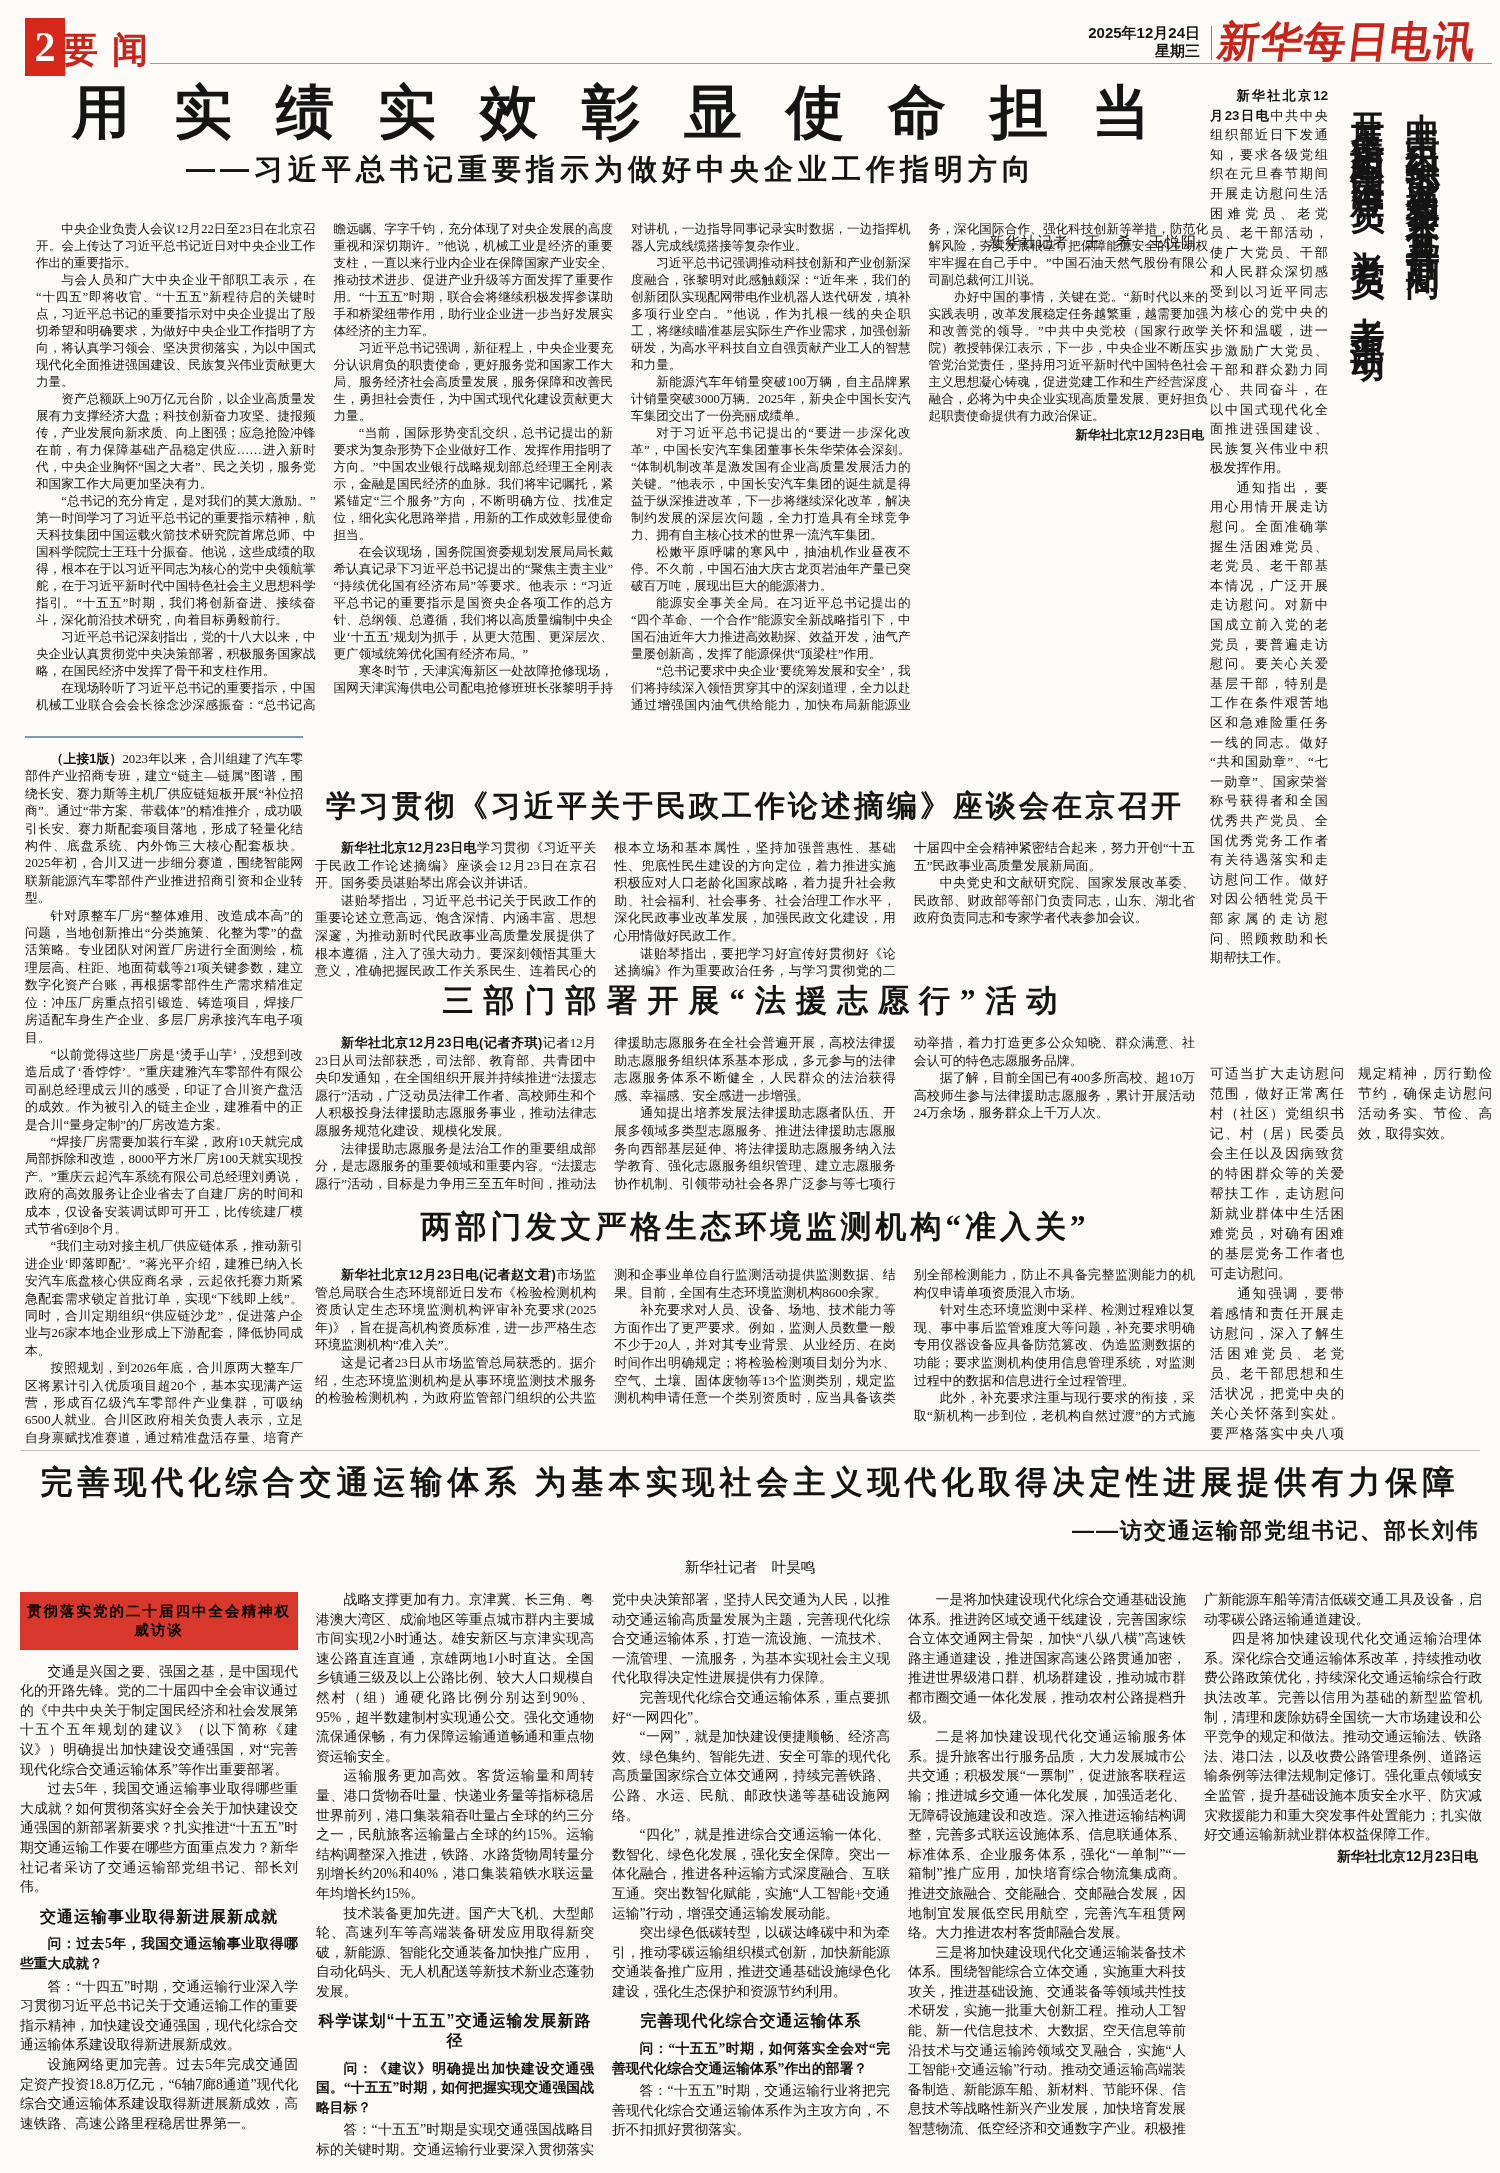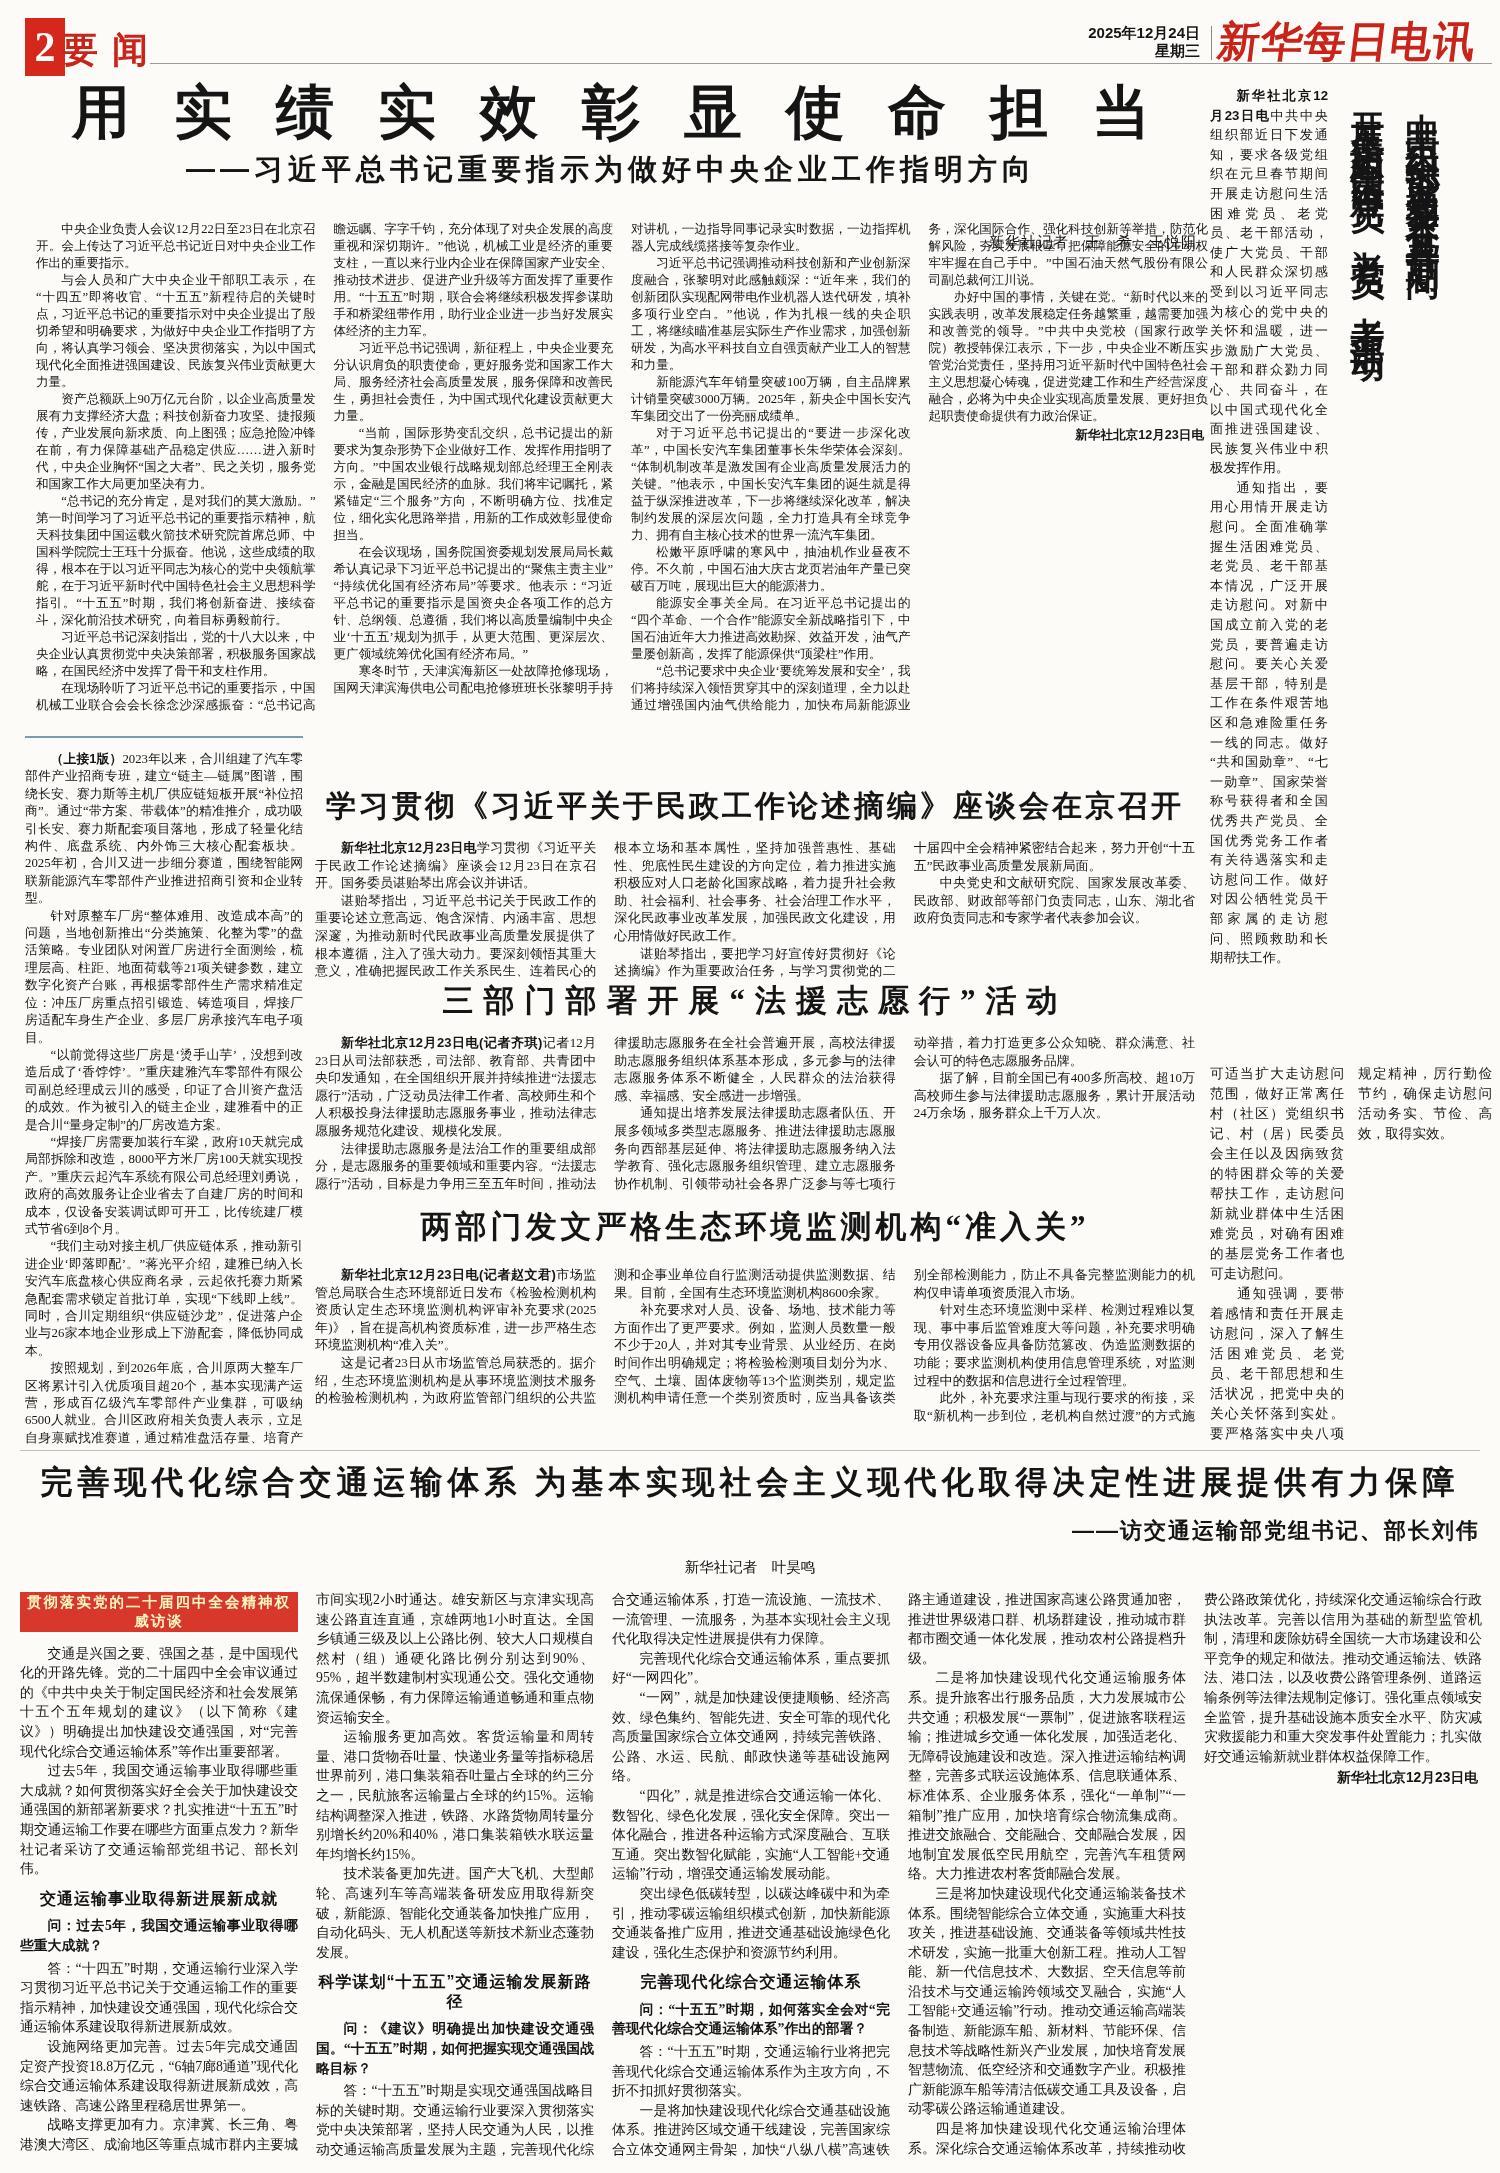--- a/index.html
+++ b/index.html
@@ -23,23 +23,23 @@
   
   .cols{column-fill:auto;overflow:hidden;text-align:justify;}
   .blk{margin:0;text-indent:2em;text-align:justify;}
   .blk b{font-family:"Liberation Sans","DejaVu Sans",sans-serif;font-weight:700;}
   .blk-pc{text-indent:0;}
   .blk-date{text-indent:0;text-align:right;font-weight:700;
             font-family:"Liberation Sans","DejaVu Sans",sans-serif;padding-right:4px;margin-top:2px;}
   .blk-sub{text-indent:0;text-align:center;font-weight:700;font-size:16px;letter-spacing:1px;
            font-family:"Liberation Sans","DejaVu Sans",sans-serif;margin:10px 0 8px;}
   .blk-q{font-weight:700;margin:5px 0 3px;}
-  .blk-tag{text-indent:0;background:#d8372b;color:#fef9c3;text-align:center;
+  .blk-tag{text-indent:0;background:#d8372b;color:#000000;text-align:center;
            font:700 14.5px/1.3 "Liberation Sans","DejaVu Sans",sans-serif;
-           letter-spacing:2px;padding:1px 4px;margin:2px 0 12px;break-inside:avoid;}
+           letter-spacing:2px;padding:10px 4px;margin:2px 0 12px;break-inside:avoid;}
   #main-cols{left:36px;top:221px;width:1172px;height:500px;column-count:4;column-gap:18px;
              font-size:12.6px;line-height:17px;}
   
   .strip{left:1210px;top:86px;width:282px;}
   .strip-top{display:flex;}
   .strip-body{width:118px;height:962px;font-size:13.2px;line-height:19.6px;overflow:hidden;text-align:justify;}
   .v-head{margin-left:12px;height:958px;writing-mode:vertical-rl;text-orientation:upright;
           font-size:34px;font-weight:700;letter-spacing:8px;line-height:1.62;}
   .strip-bottom{margin-top:16px;height:382px;column-count:2;column-gap:14px;column-fill:auto;
                 overflow:hidden;font-size:13.6px;line-height:20px;}

